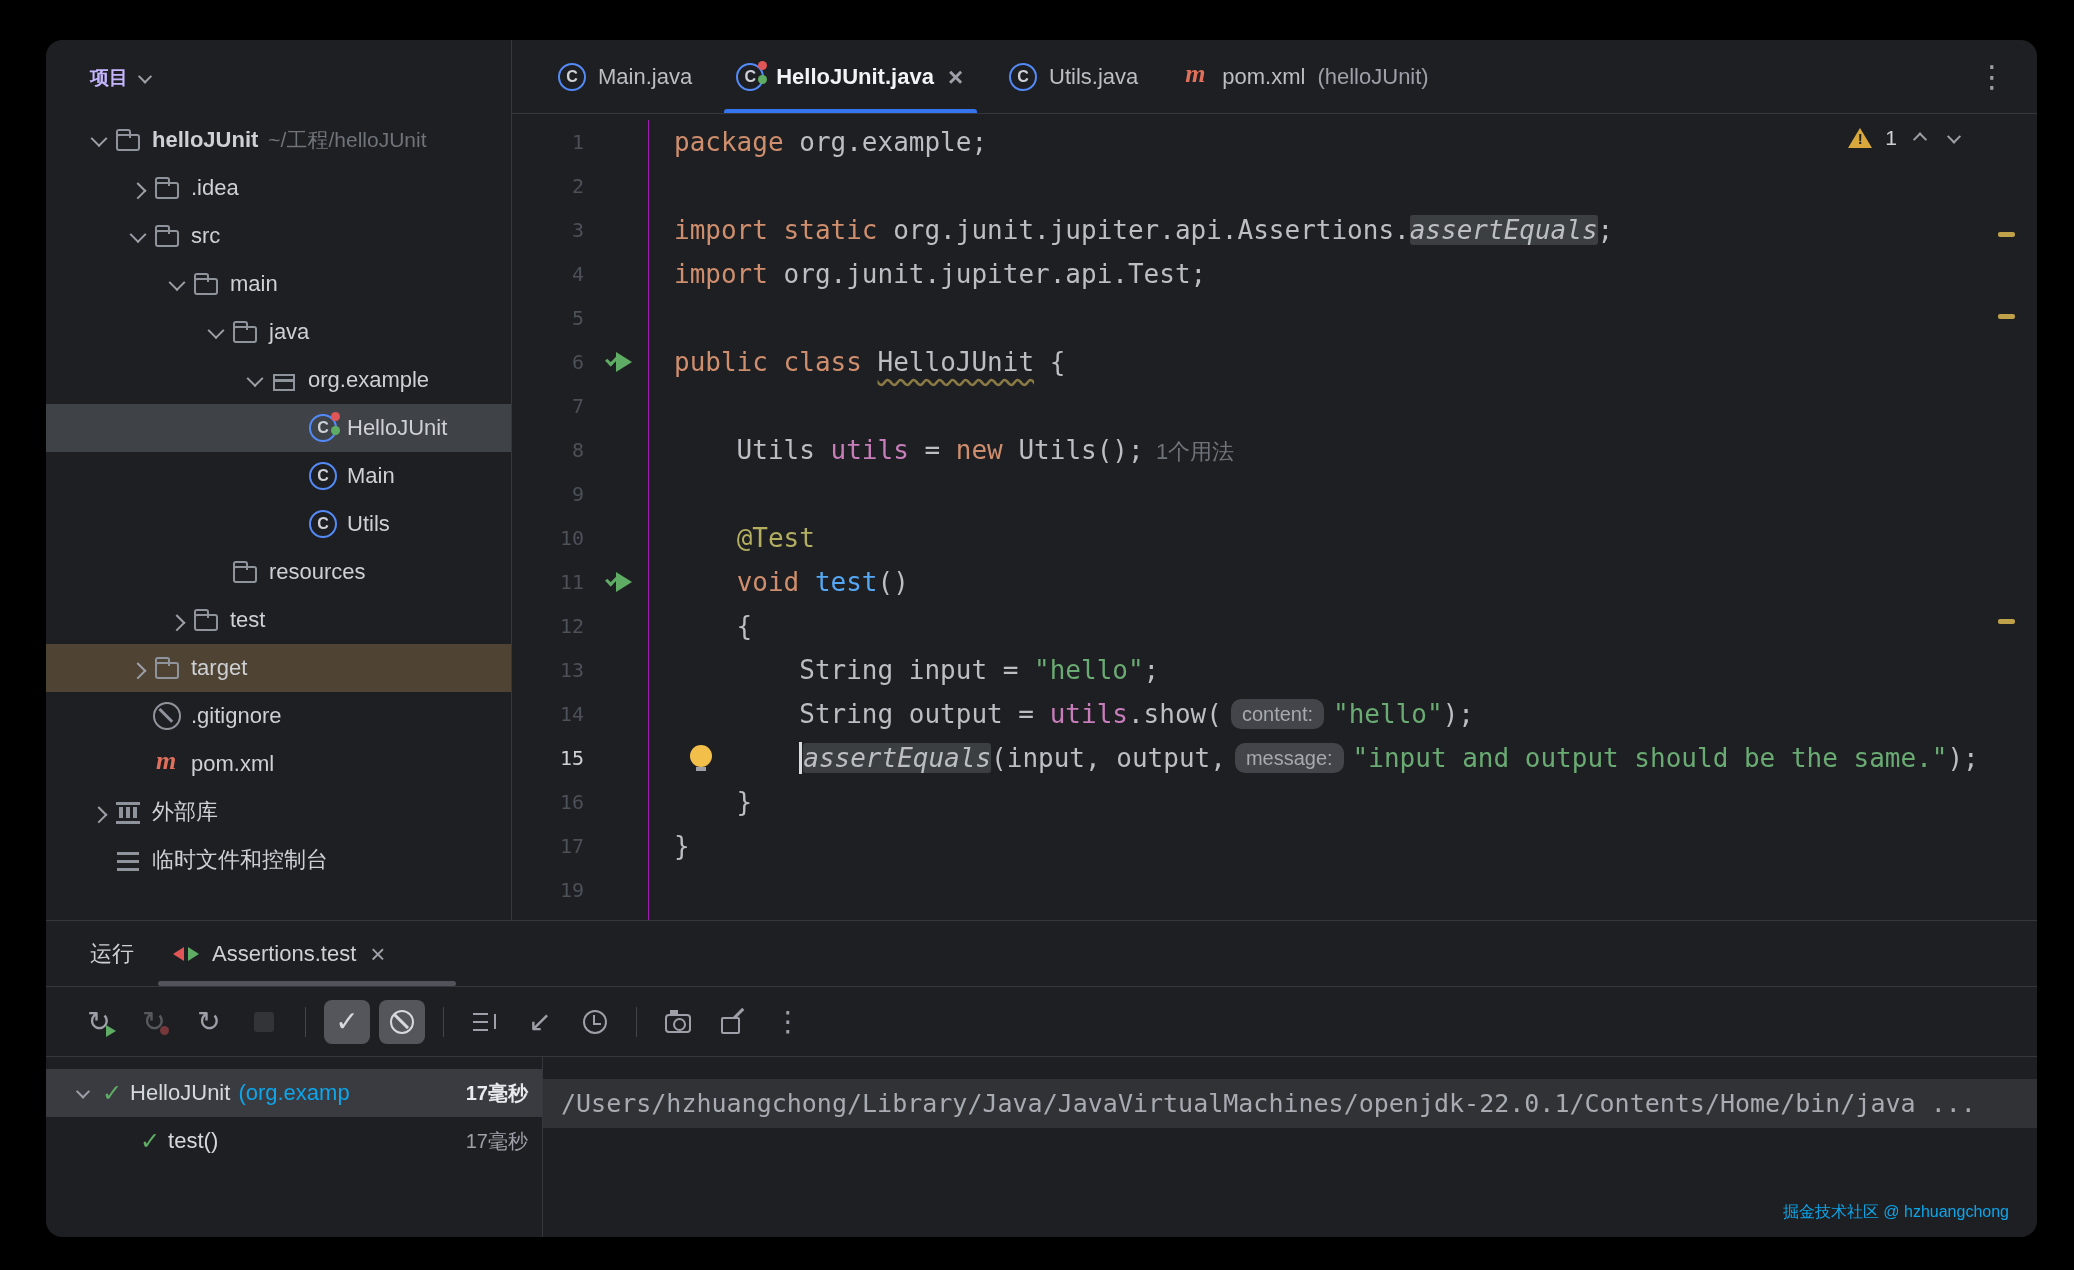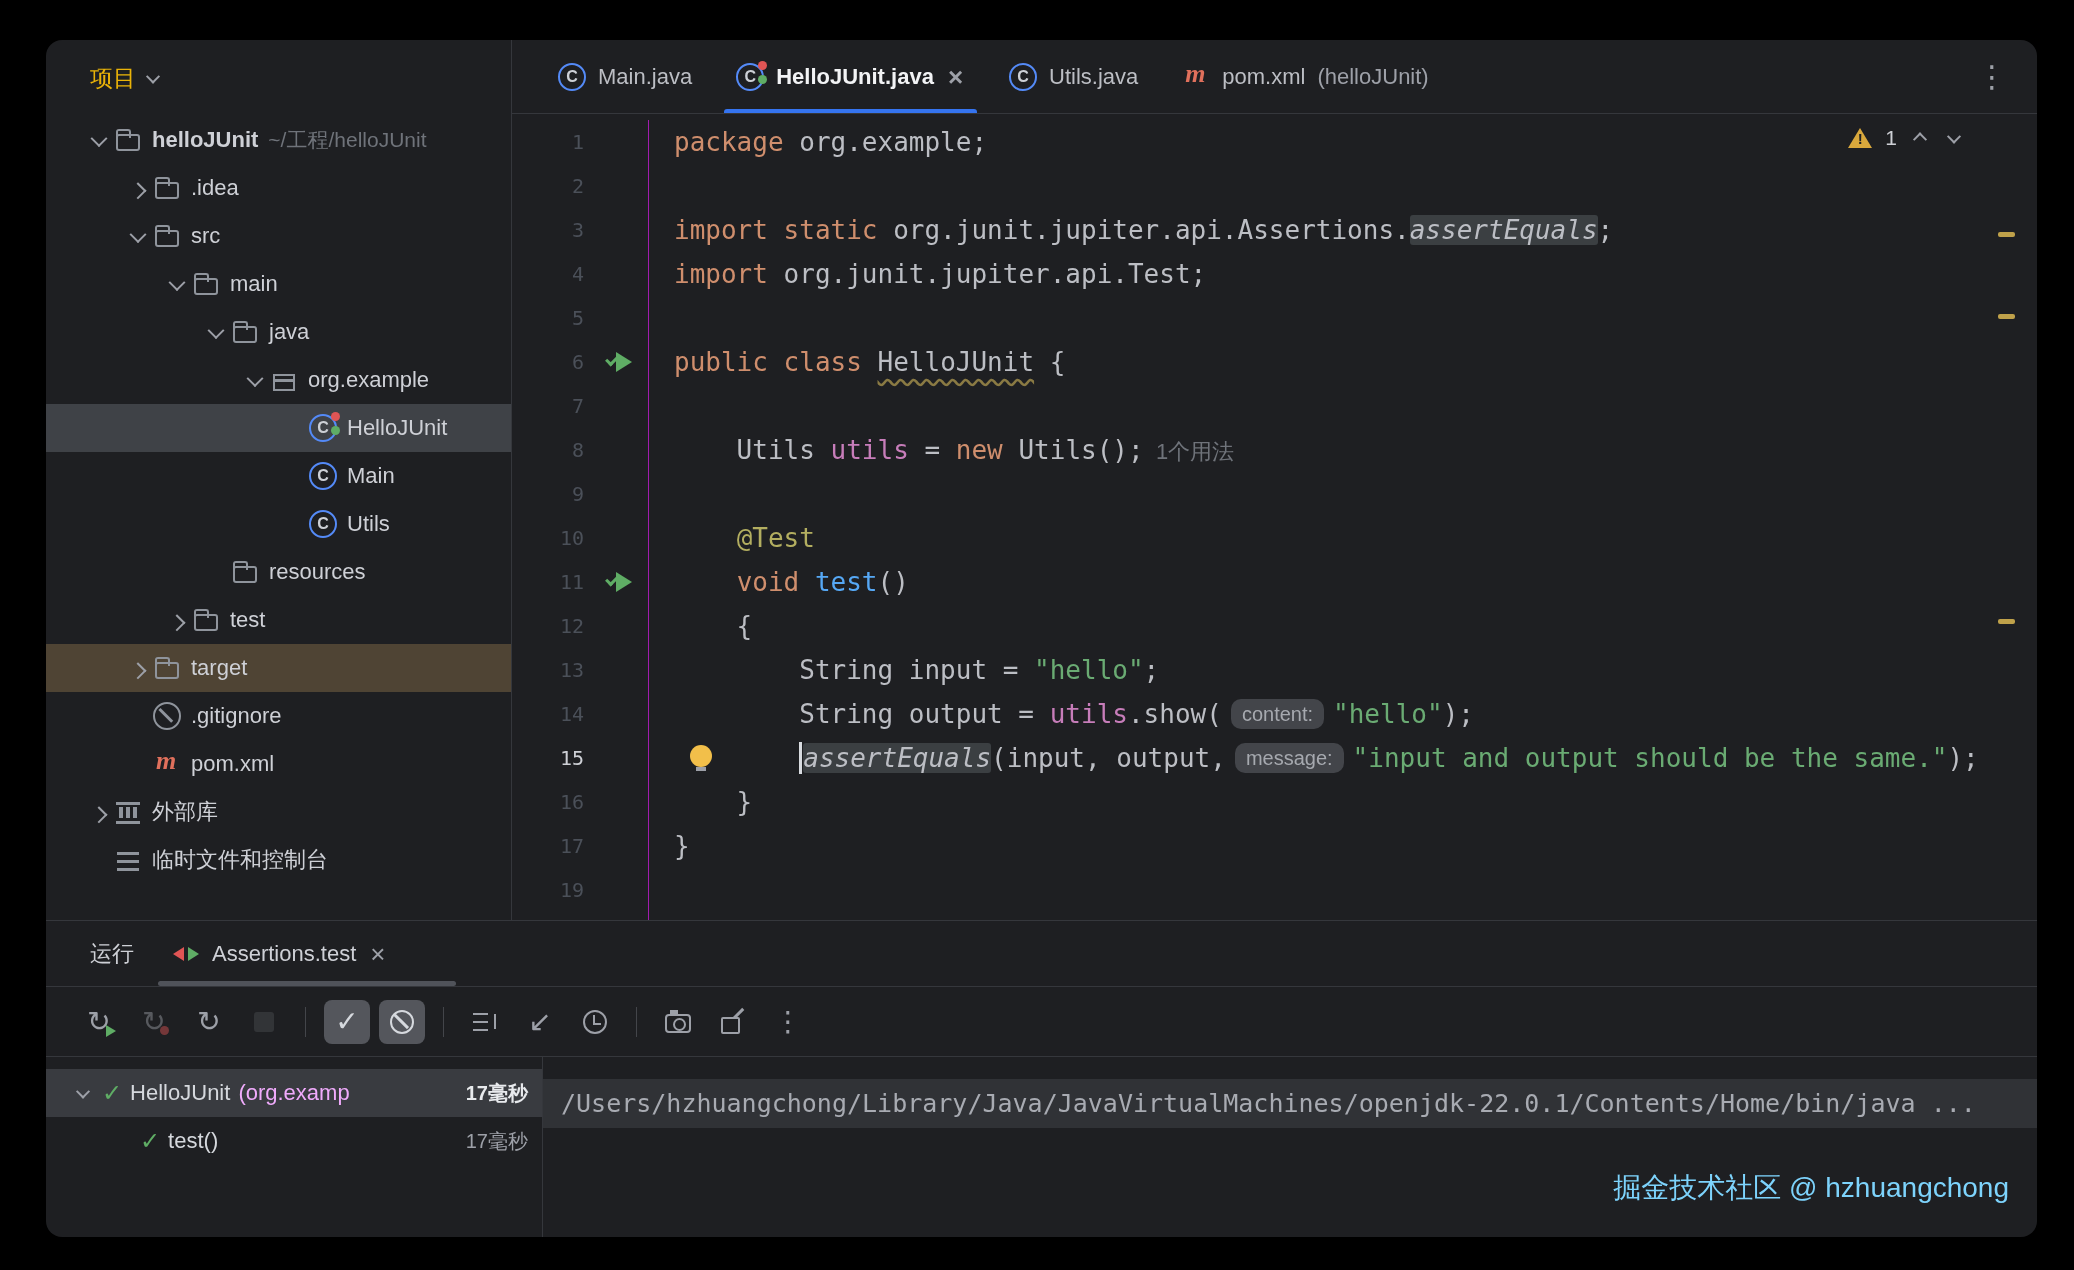--- a/index.html
+++ b/index.html
@@ -7,21 +7,21 @@
               font-family:"Liberation Sans","DejaVu Sans",sans-serif; }
   .stage { position:relative; width:2074px; height:1270px; background:#000; }
   .window { position:absolute; left:46px; top:40px; width:1991px; height:1197px;
             background:#1e1f22; border-radius:16px; overflow:hidden; color:#bcbec4;
             display:flex; flex-direction:column; }
   .main { flex:1; display:flex; min-height:0; }
 
   
   .sidebar { width:466px; flex:none; border-right:1px solid #35373c; display:flex; flex-direction:column; }
   .sb-header { height:76px; display:flex; align-items:center; padding-left:44px; gap:6px; }
-  .sb-title { font-size:23px; font-weight:normal; color:#eab308; }
+  .sb-title { font-size:19px; font-weight:bold; color:#c4b5fd; }
   .tree { flex:1; }
   .tree-row { height:48px; display:flex; align-items:center; font-size:22px; color:#ced0d6;
               padding-left:calc(38px + var(--lv) * 39px); white-space:nowrap; }
   .tree-row.selected { background:#3f4247; }
   .tree-row.excluded { background:#4f4434; }
   .tree-row .lbl { margin-left:10px; }
   .tree-row .lbl.bold { font-weight:bold; }
   .sb-suffix { margin-left:10px; color:#6f737a; font-size:21px; }
 
   
@@ -164,33 +164,33 @@
   .ico-export::after { content:""; position:absolute; right:0; top:2px; width:13px; height:2.5px;
                        background:#9da0a8; transform:rotate(-45deg); }
 
   .run-content { flex:1; display:flex; min-height:0; }
   .test-tree { width:497px; flex:none; border-right:1px solid #35373c; padding-top:12px; }
   .ttrow { height:48px; display:flex; align-items:center; padding:0 14px 0 26px; gap:8px;
            font-size:22px; white-space:nowrap; }
   .ttrow.selected { background:#393b40; }
   .ttrow.indent { padding-left:94px; }
   .tt-lbl { color:#d5d8dd; }
-  .tt-suffix { color:#f0abfc; overflow:hidden; }
+  .tt-suffix { color:#0ea5e9; overflow:hidden; }
   .tt-time { margin-left:auto; font-size:20px; color:#9da0a8; flex:none; }
   .tt-time.strong { color:#e8eaed; font-weight:bold; }
   .g-check { color:#5fad65; font-size:24px; flex:none; }
 
   .console { flex:1; display:flex; flex-direction:column; padding-top:12px; min-width:0; }
   .console-status { height:48px; display:flex; align-items:center; gap:12px; padding-left:18px; font-size:22px; }
   .cs-bold { color:#e8eaed; font-weight:bold; }
   .cs-dim { color:#9da0a8; }
   .console-path { margin-top:10px; background:#303236; padding:10px 0 10px 18px; color:#a8abb2;
                   font:25px "DejaVu Sans Mono","Liberation Mono",monospace; white-space:nowrap; overflow:hidden; }
 
-  .watermark { position:absolute; right:28px; bottom:30px; font-size:28px; color:#7dd3fc; }
+  .watermark { position:absolute; right:28px; bottom:14px; font-size:16px; color:#0ea5e9; }
 </style>
 </head>
 <body>
 
 <div class="stage">
   <div class="window">
     <div class="main">
 
       <aside class="sidebar">
         <div class="sb-header">

